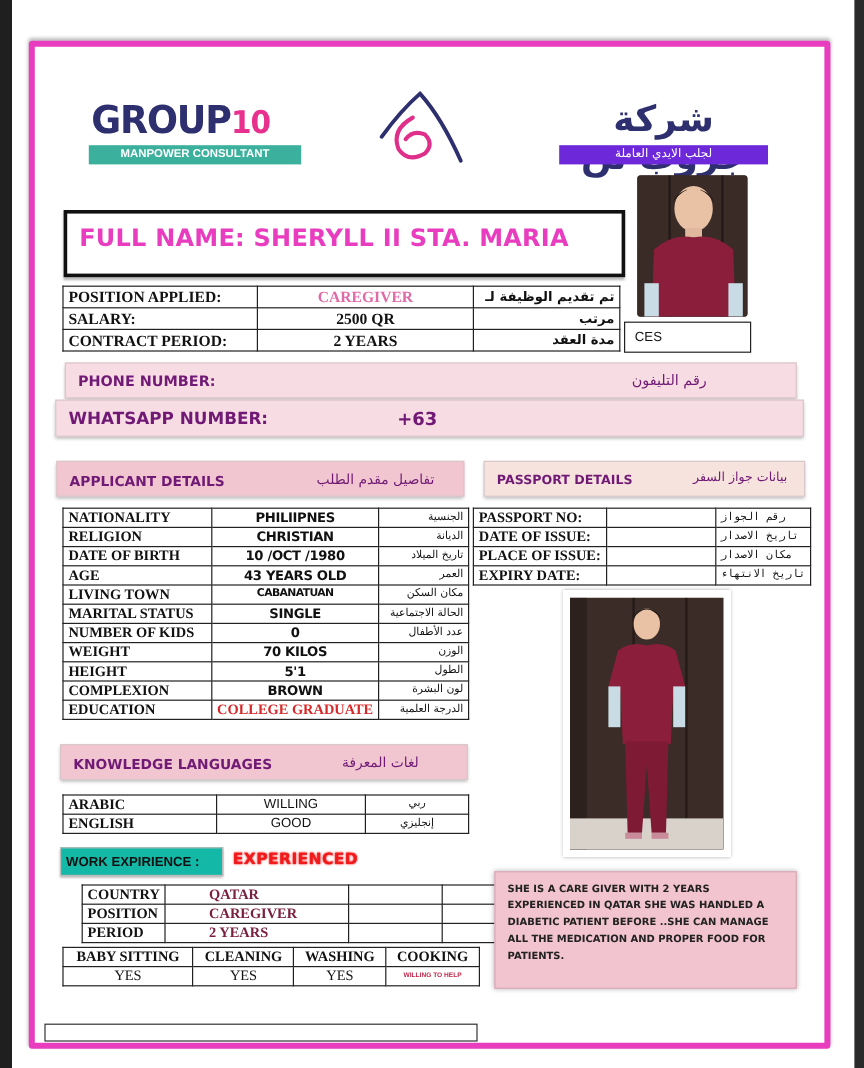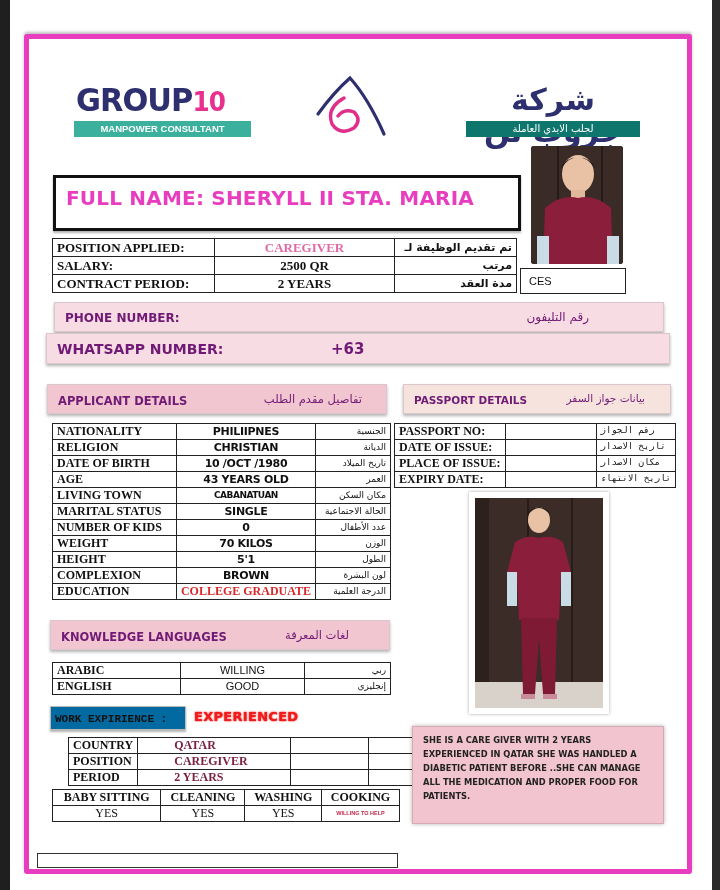--- a/index.html
+++ b/index.html
@@ -9,21 +9,21 @@
   .edge-right { position: absolute; right: 0; top: 0; width: 8px; height: 890px; background: #2a2a2a; }
   .frame { position: absolute; left: 24px; top: 34px; width: 668px; height: 840px; border: 5px solid #e83dbf; border-radius: 3px; background: #fff; box-shadow: 0 -2px 3px rgba(0,0,0,0.25); }
   .abs { position: absolute; }
 
   
   .g10 { left: 76px; top: 82px; font-family: "DejaVu Sans", sans-serif; font-weight: bold; font-size: 32px; letter-spacing: -1px; color: #2d2f6e; transform: scaleX(0.95); transform-origin: left; line-height: 36px; }
   .g10 .ten { color: #e8308e; font-size: 26px; }
   .g10-sub { left: 74px; top: 121px; width: 177px; height: 16px; background: #3bb19d; color: #fff; font-family: "Liberation Sans", sans-serif; font-weight: bold; font-size: 9.5px; text-align: center; line-height: 16px; }
   .logo-mid { left: 312px; top: 74px; width: 76px; height: 64px; }
   .ar-logo { left: 466px; top: 84px; width: 174px; text-align: center; font-family: "DejaVu Sans", sans-serif; font-weight: bold; font-size: 30px; color: #2d2f6e; line-height: 32px; direction: rtl; }
-  .ar-sub { left: 466px; top: 121px; width: 174px; height: 16px; background: #0f766e; color: #fff; font-family: "DejaVu Sans", sans-serif; font-size: 10px; text-align: center; line-height: 16px; direction: rtl; }
+  .ar-sub { left: 466px; top: 121px; width: 174px; height: 16px; background: #6d28d9; color: #fff; font-family: "DejaVu Sans", sans-serif; font-size: 10px; text-align: center; line-height: 16px; direction: rtl; }
 
   
   .name-box { left: 53px; top: 175px; width: 468px; height: 56px; border: 3px solid #111; background: #fff; box-shadow: 0 2px 2px rgba(0,0,0,0.3); }
   .name-box span { position: absolute; left: 10px; top: 8px; font-family: "DejaVu Sans", sans-serif; font-weight: bold; font-size: 20px; color: #e83dbf; letter-spacing: 0.2px; }
 
   
   .photo { background: linear-gradient(180deg, #3a2a26 0%, #2e2320 100%); overflow: hidden; }
   .photo1 { left: 531px; top: 146px; width: 92px; height: 118px; border-radius: 3px; }
   .photo2 { left: 469px; top: 492px; width: 140px; height: 222px; border: 6px solid #fff; box-shadow: 0 0 3px rgba(0,0,0,0.35); }
   .ces-box { left: 520px; top: 268px; width: 106px; height: 26px; border: 1px solid #222; font-family: "Liberation Sans", sans-serif; font-size: 11px; padding: 6px 0 0 8px; }
@@ -44,21 +44,21 @@
   .wa-bar { left: 46px; top: 333px; width: 624px; height: 31px; }
   .wa-bar .lbl { position: absolute; left: 10px; top: 7px; font-size: 14px; }
   .wa-bar .num { position: absolute; left: 284px; top: 6px; font-size: 15px; }
 
   .sec-bar { height: 30px; padding-left: 20px; }
   .sec-bar .lbl { position: absolute; left: 10px; top: 9px; font-size: 11.5px; }
   .sec-bar .ar { position: absolute; right: 24px; top: 7px; font-size: 11.5px; font-weight: normal; direction: rtl; }
   .app-bar { left: 47px; top: 384px; width: 340px; background: #f1c6d0; }
   .pass-bar { left: 403px; top: 384px; width: 268px; background: #f6e3dd; }
   .pass-bar .lbl { font-size: 10.5px; }
-  .pass-bar .ar { right: 25px; font-size: 10.5px; margin-left: 25px; }
+  .pass-bar .ar { right: 14px; font-size: 10.5px; margin-left: 25px; }
 
   .t-app { left: 52px; top: 423px; width: 339px; }
   .t-app td { height: 16px; font-size: 12px; }
   .t-app td.k { font-weight: bold; width: 128px; }
   .t-app td.v { font-family: "DejaVu Sans", sans-serif; font-weight: bold; text-align: center; font-size: 11px; width: 134px; letter-spacing: -0.3px; }
   .t-app td.v.sm { font-size: 9px; letter-spacing: -0.5px; }
   .t-app td.v.red { font-family: "Liberation Serif", serif; color: #d62a2a; font-size: 12px; letter-spacing: 0; }
   .t-app td.a { text-align: right; font-family: "DejaVu Sans", sans-serif; font-size: 9px; direction: rtl; width: 77px; }
 
   .t-pass { left: 394px; top: 423px; width: 282px; }
@@ -67,23 +67,23 @@
   .t-pass td.v { width: 102px; }
   .t-pass td.a { text-align: left; font-family: Liberation Mono, monospace; font-size: 9px; font-weight: normal; direction: rtl; width: 69px; }
 
   .lang-bar { left: 50px; top: 620px; width: 340px; background: #f1c6d0; }
   .lang-bar .ar { right: 40px; }
 
   .t-lang { left: 52px; top: 662px; width: 339px; }
   .t-lang td { height: 16px; font-size: 12px; }
   .t-lang td.k { font-weight: bold; width: 128px; }
   .t-lang td.v { font-family: "Liberation Sans", sans-serif; text-align: center; font-size: 11px; width: 124px; }
-  .t-lang td.a { text-align: right; font-family: "DejaVu Sans", sans-serif; font-size: 9px; direction: rtl; }
-
-  .we-bar { left: 50px; top: 706px; width: 136px; height: 24px; background: #0369a1; border: 1px solid #bbb; box-shadow: 0 2px 2px rgba(0,0,0,0.3); font-family: Liberation Mono, monospace; font-weight: bold; font-size: 11px; padding: 6px 0 0 4px; }
+  .t-lang td.a { text-align: center; font-family: "DejaVu Sans", sans-serif; font-size: 9px; direction: rtl; }
+
+  .we-bar { left: 50px; top: 706px; width: 136px; height: 24px; background: #14b8a6; border: 1px solid #bbb; box-shadow: 0 2px 2px rgba(0,0,0,0.3); font-family: Liberation Sans, sans-serif; font-weight: bold; font-size: 11px; padding: 6px 0 0 4px; }
   .we-val { left: 194px; top: 709px; font-family: "DejaVu Sans", sans-serif; font-weight: bold; font-size: 13px; color: #ee1c1c; text-shadow: 0 0 2px #ff4040, 0 0 1px #ff0000; letter-spacing: 0.3px; }
 
   .t-work { left: 68px; top: 737px; width: 362px; }
   .t-work td { height: 16px; font-size: 12px; }
   .t-work td.k { font-weight: bold; width: 68px; }
   .t-work td.v { font-weight: bold; color: #7a2040; width: 153px; padding-left: 36px; }
   .t-work td.e1 { width: 79px; }
   .t-work td.e2 { width: 62px; border-right: none; }
 
   .t-skill { left: 52px; top: 789px; width: 348px; }

